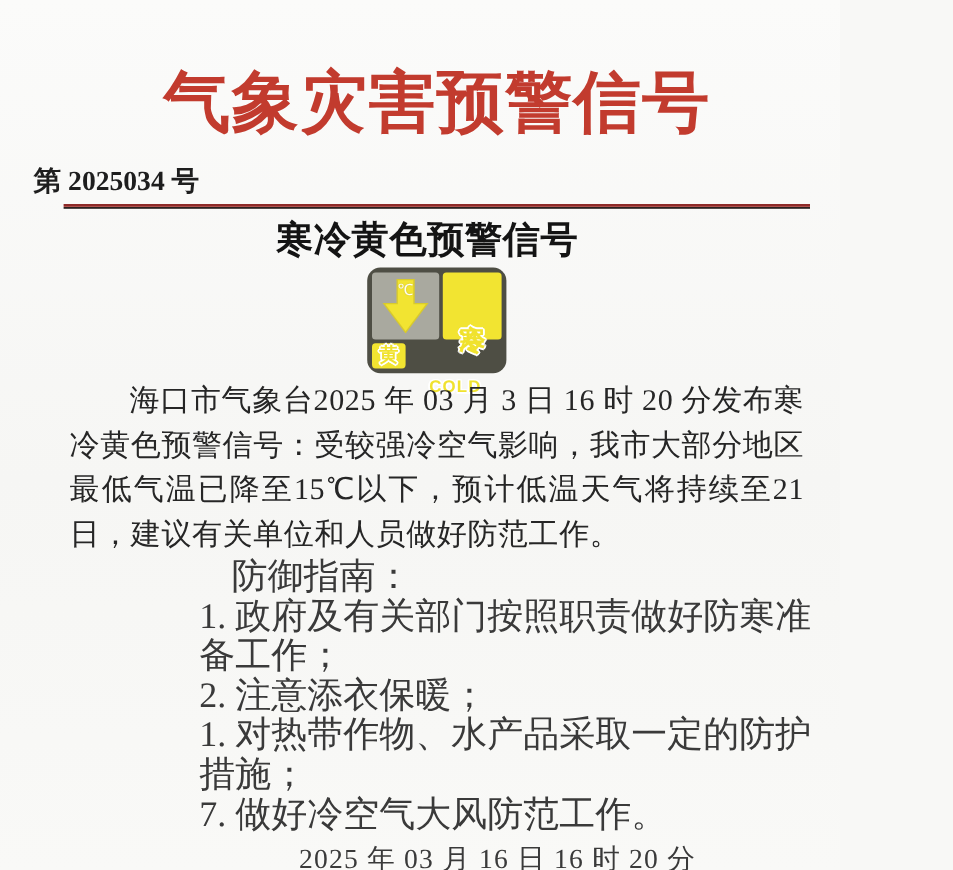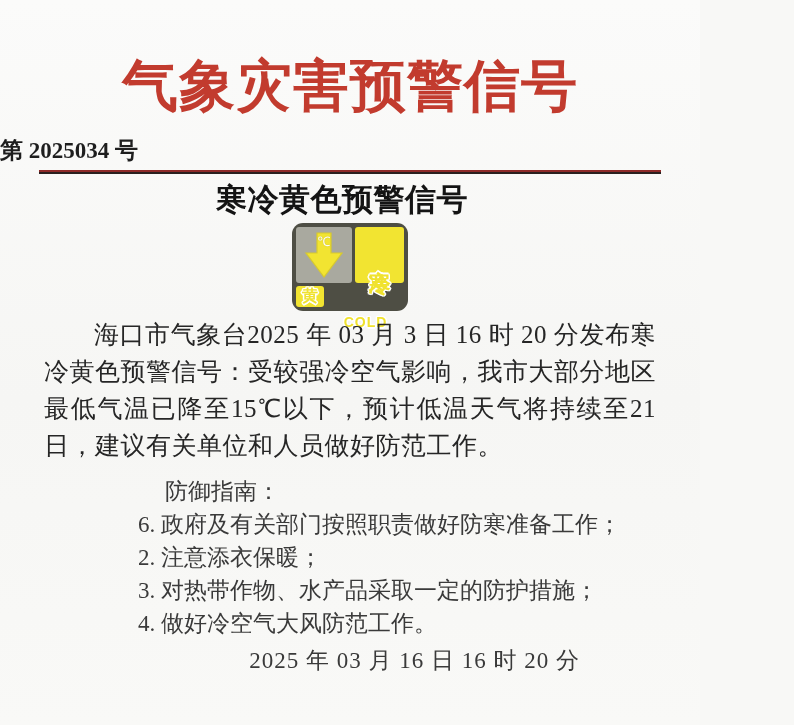--- a/index.html
+++ b/index.html
@@ -8,20 +8,21 @@
     background: #f8f8f6;
     font-family: "Liberation Serif", serif;
     color: #2b2b2b;
     overflow: hidden;
   }
   .page {
     position: relative;
     width: 700px; height: 725px;
     background: linear-gradient(180deg, #fbfbfa 0%, #f6f6f4 55%, #f9f9f7 100%);
     box-sizing: border-box;
+    padding-left: 28px;
   }
   .title {
     margin: 0; padding-top: 50px;
     text-align: center;
     font-size: 56px; line-height: 72px;
     font-weight: bold;
     color: #c23b2e;
     font-family: "Liberation Serif", serif;
     letter-spacing: 1px;
   }
@@ -87,22 +88,22 @@
   .body-text {
     width: 612px;
     margin: 5px auto 0 auto;
     font-size: 25px; line-height: 37px;
     text-align: justify;
     text-indent: 2em;
     color: #262626;
     letter-spacing: 0.5px;
   }
   .guide {
-    margin: 11px 0 0 138px;
-    font-size: 23px; line-height: 33px;
+    margin: 0 0 0 138px;
+    font-size: 30px; line-height: 33px;
     color: #3a3a3a;
   }
   .guide-heading { margin-left: 27px; }
   .signature {
     margin-top: 14px;
     text-align: right; padding-right: 202px;
     font-size: 23px; line-height: 28px;
     color: #3a3a3a;
   }
   .issue-date {
@@ -145,22 +146,22 @@
       <div class="cell en-cell">
         <span class="outlined">COLD</span>
       </div>
     </div>
   </div>
 
   <p class="body-text">海口市气象台2025 年 03 月 3 日 16 时 20 分发布寒冷黄色预警信号：受较强冷空气影响，我市大部分地区最低气温已降至15℃以下，预计低温天气将持续至21 日，建议有关单位和人员做好防范工作。</p>
 
   <div class="guide">
     <div class="guide-heading">防御指南：</div>
-    <div class="guide-item">6. 政府及有关部门按照职责做好防寒准备工作；</div>
+    <div class="guide-item">1. 政府及有关部门按照职责做好防寒准备工作；</div>
     <div class="guide-item">2. 注意添衣保暖；</div>
-    <div class="guide-item">3. 对热带作物、水产品采取一定的防护措施；</div>
-    <div class="guide-item">4. 做好冷空气大风防范工作。</div>
+    <div class="guide-item">1. 对热带作物、水产品采取一定的防护措施；</div>
+    <div class="guide-item">7. 做好冷空气大风防范工作。</div>
   </div>
 
 
   <div class="issue-date">2025 年 03 月 16 日 16 时 20 分</div>
 
 </div>
 
 </body></html>

